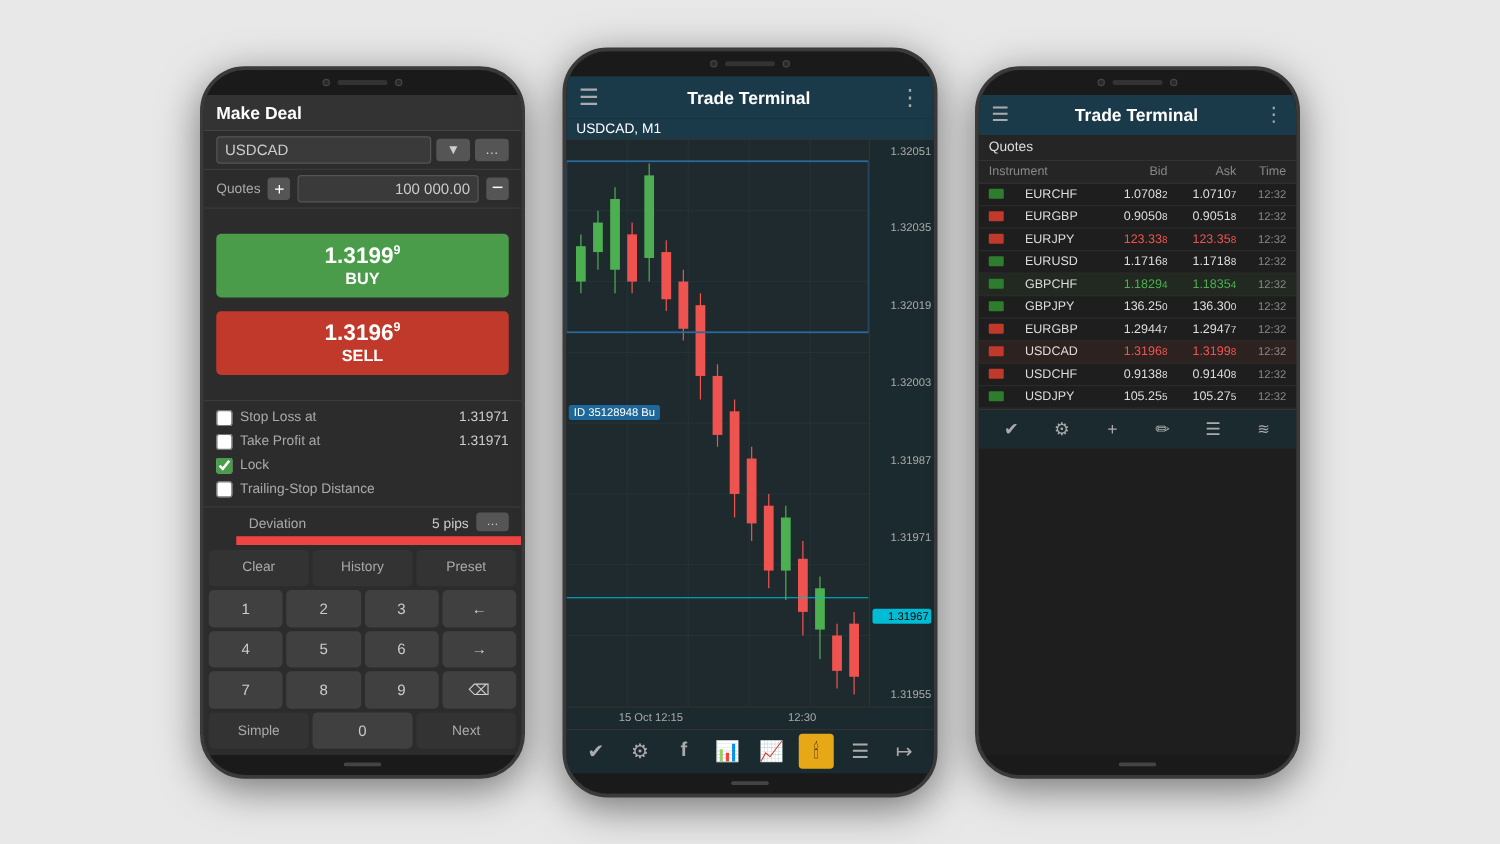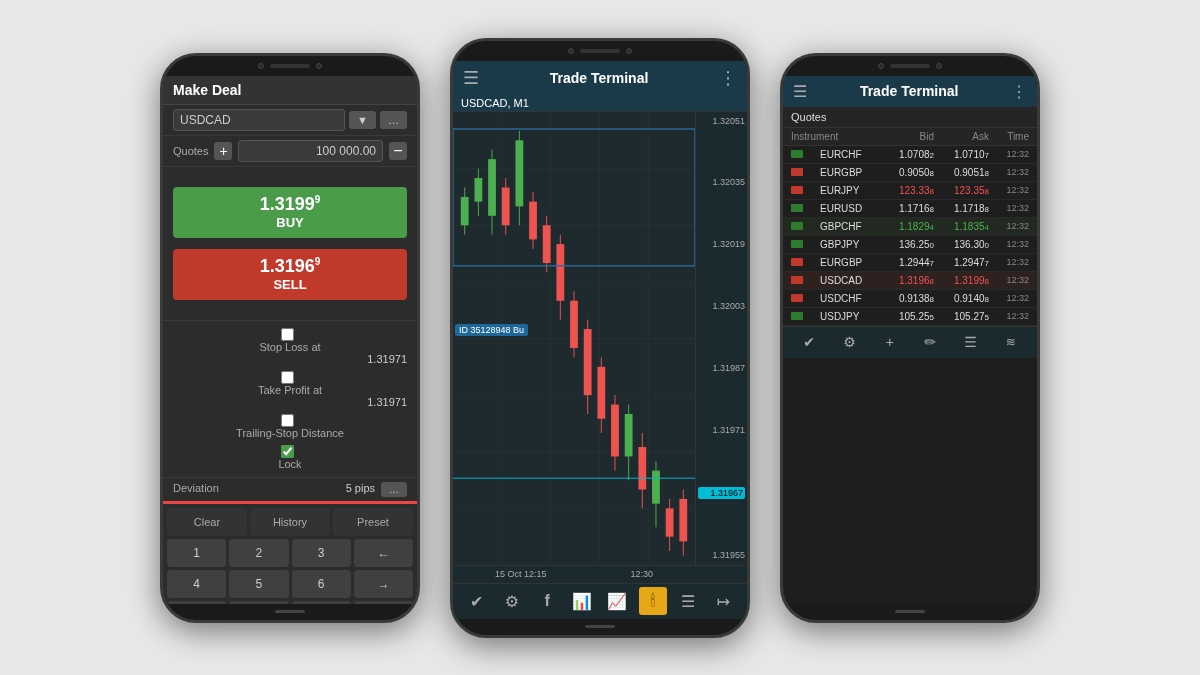--- a/index.html
+++ b/index.html
@@ -204,41 +204,41 @@
       font-size: 13px;
       font-weight: bold;
       margin-top: 2px;
     }
     .md-options {
       padding: 4px 10px;
       border-bottom: 1px solid #3a3a3a;
     }
     .md-option-row {
       display: flex;
-      align-items: center;
+      align-items: flex-start;
       padding: 3px 0;
       font-size: 11px;
       color: #aaa;
-      flex-direction: column;
     }
     .md-option-row input[type="checkbox"] {
       margin-right: 6px;
       accent-color: #4a9c4a;
     }
     .md-option-value {
       margin-left: auto;
       color: #ccc;
     }
     .md-deviation-row {
       display: flex;
-      align-items: flex-start;
+      align-items: flex-end;
       padding: 4px 10px;
       font-size: 11px;
       color: #aaa;
-      border-bottom: 3px solid #ef4444;
+      border-bottom: 7px solid #ef4444;
+      margin-left: 26px;
     }
     .md-dev-value {
       margin-left: auto;
       color: #ccc;
       margin-right: 6px;
     }
     .md-dev-btn {
       background: #555;
       color: #ccc;
       border: none;
@@ -560,26 +560,26 @@
           <input type="checkbox" style="">
           <span>Stop Loss at</span>
           <span class="md-option-value">1.31971</span>
         </div>
         <div class="md-option-row">
           <input type="checkbox" style="">
           <span>Take Profit at</span>
           <span class="md-option-value">1.31971</span>
         </div>
         <div class="md-option-row">
+          <input type="checkbox" checked="" style="">
+          <span>Lock</span>
+        </div>
+        <div class="md-option-row">
           <input type="checkbox" style="">
           <span>Trailing-Stop Distance</span>
-        </div>
-        <div class="md-option-row">
-          <input type="checkbox" checked="" style="">
-          <span>Lock</span>
         </div>
       </div>
 
       <div class="md-deviation-row">
         <span>Deviation</span>
         <span class="md-dev-value">5 pips</span>
         <div class="md-dev-btn">…</div>
       </div>
 
       <div class="numpad">

